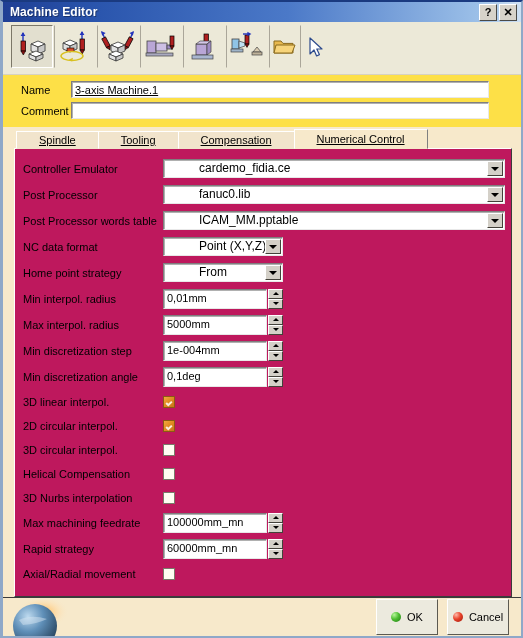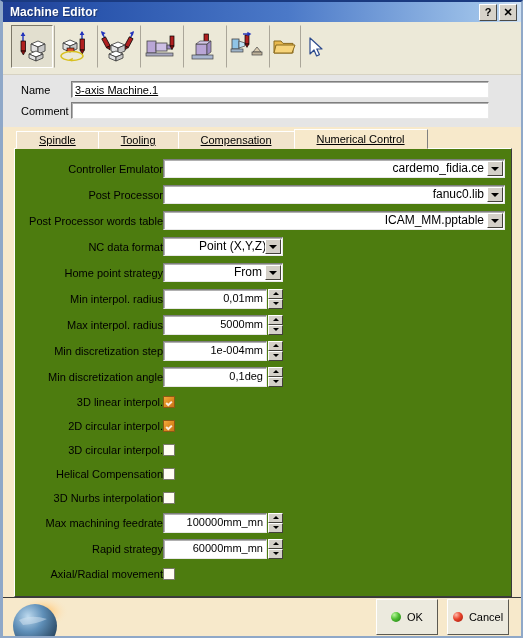--- a/index.html
+++ b/index.html
@@ -94,21 +94,21 @@
     border-color: #7b7768 #ffffff #ffffff #7b7768;
     background: #e2dfcf;
   }
   .tool.small { width: 30px; }
   .tool svg { display: block; }
 
   
   .namearea {
     flex: 0 0 auto;
     padding: 6px 32px 4px 18px;
-    background: #e5e5e5;
+    background: #fde047;
   }
   .fieldrow {
     display: flex;
     align-items: center;
     margin-bottom: 4px;
   }
   .fieldrow .lbl {
     width: 50px;
     font-size: 11px;
     color: #000;
@@ -169,26 +169,25 @@
     border-color: #ffffff #808080 transparent #ffffff;
     font-weight: normal;
     z-index: 3;
   }
   .tabbody {
     flex: 1 1 auto;
     border-top: 1px solid #ffffff;
     border-left: 1px solid #ffffff;
     border-right: 1px solid #3b3b3b;
     border-bottom: 1px solid #3b3b3b;
-    background: #4d7c0f;
+    background: #be185d;
     padding: 8px 6px 4px 8px;
     box-sizing: border-box;
     overflow: hidden;
     margin-top: -1px;
-    text-align: right;
   }
 
   
   .row {
     display: flex;
     align-items: center;
     height: 23px;
     margin-bottom: 3px;
   }
   .row .rlbl {

